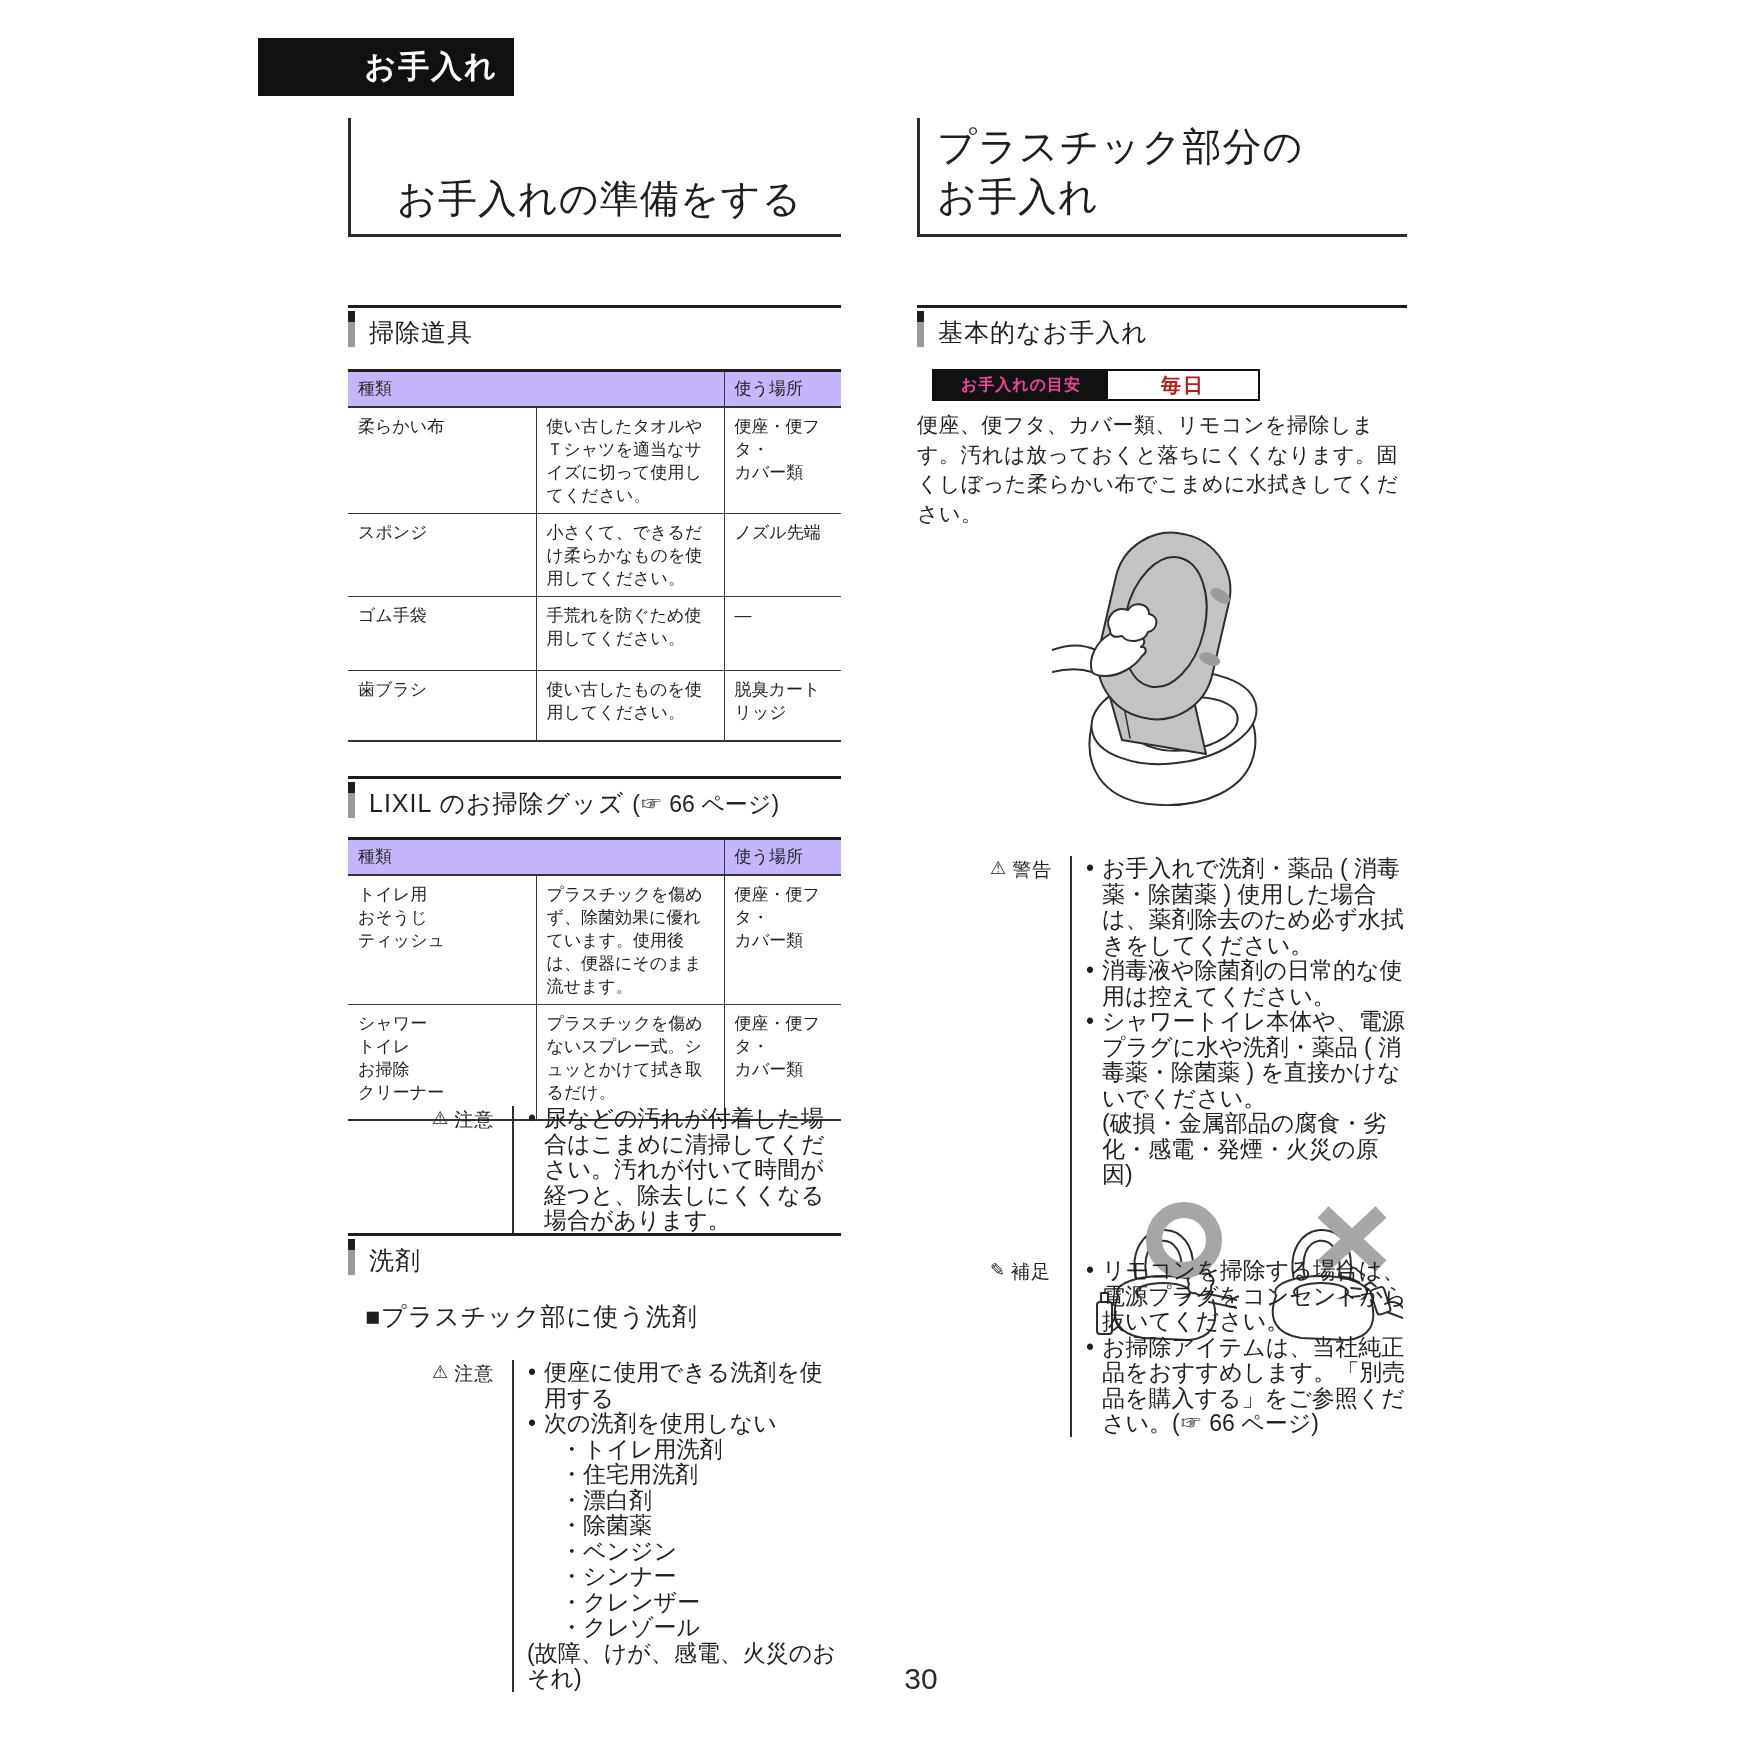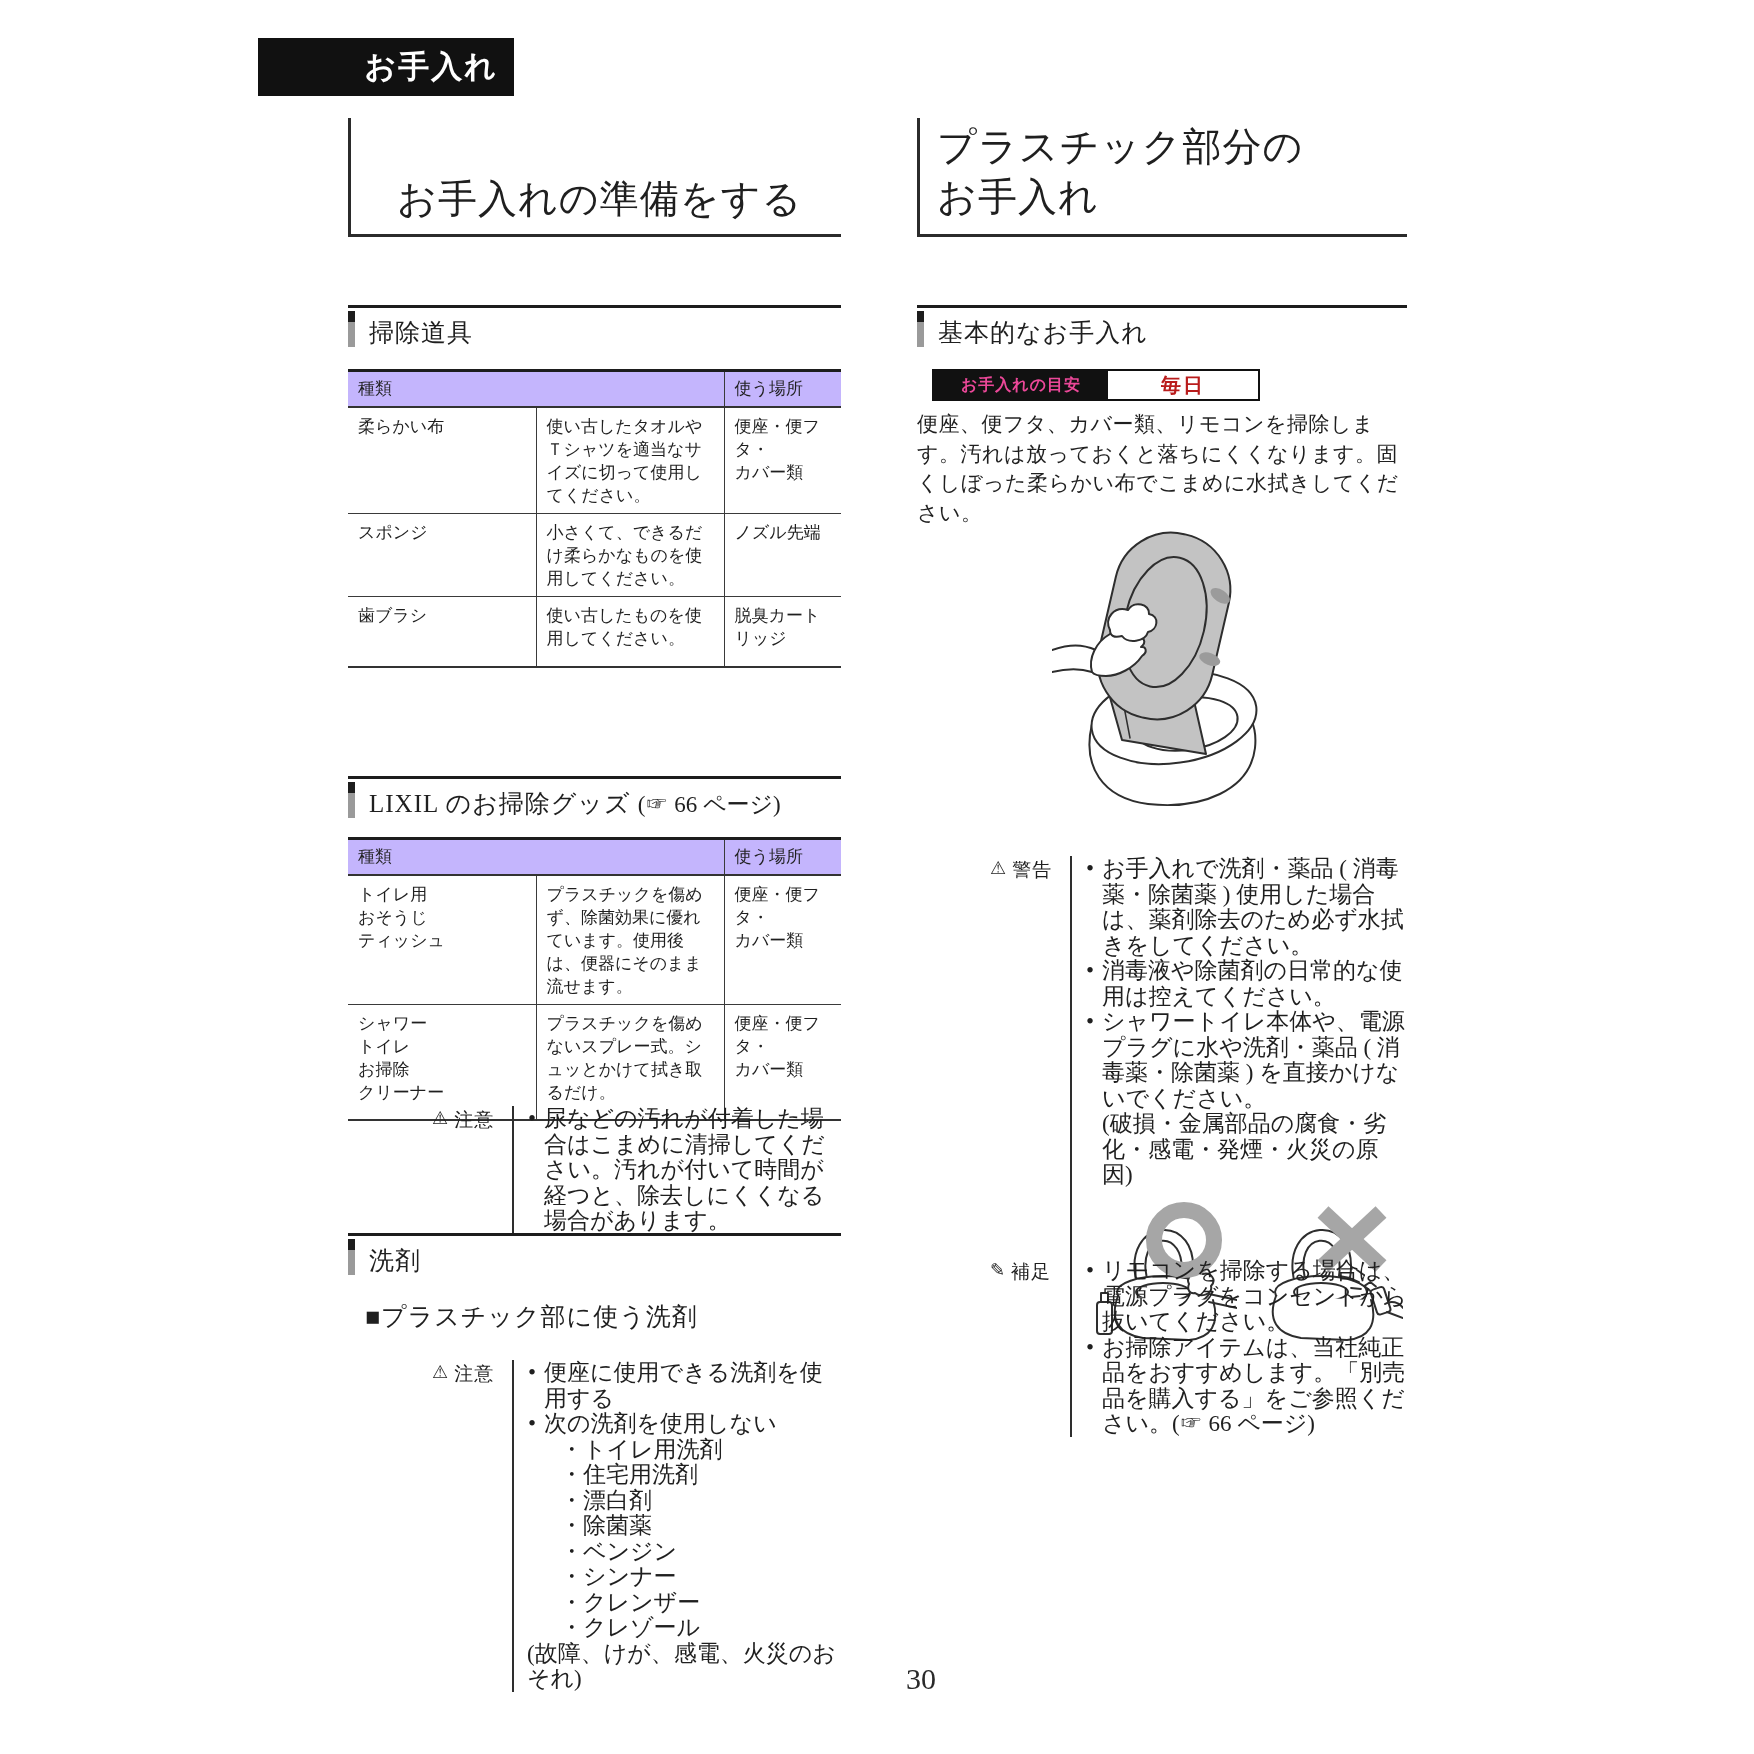--- a/index.html
+++ b/index.html
@@ -1,18 +1,18 @@
 <!DOCTYPE html>
 <html lang="ja"><head>
 <meta charset="utf-8">
 <style>
   html,body{margin:0;padding:0;background:#fff;}
   .page{
     position:relative;width:1754px;height:1754px;background:#ffffff;
-    font-family:Liberation Serif, serif;color:#1f1f1f;overflow:hidden;
+    font-family:Liberation Sans, sans-serif;color:#1f1f1f;overflow:hidden;
   }
   .abs{position:absolute;}
   .pre{white-space:pre-line;}
 
   
   .tab-badge{
     left:258px;top:38px;width:256px;height:58px;background:#111;
     color:#fff;font-size:31px;font-weight:bold;letter-spacing:2px;
     display:flex;align-items:center;justify-content:flex-end;
     padding-right:16px;box-sizing:border-box;
@@ -117,20 +117,25 @@
     <tr class="brow" style="height:93px;">
       <td class="c-name">柔らかい布</td>
       <td class="c-desc">使い古したタオルやＴシャツを適当なサイズに切って使用してください。</td>
       <td class="c-place pre">便座・便フタ・
 カバー類</td>
     </tr>
     <tr class="brow" style="height:71px;">
       <td class="c-name">スポンジ</td>
       <td class="c-desc">小さくて、できるだけ柔らかなものを使用してください。</td>
       <td class="c-place pre">ノズル先端</td>
+    </tr>
+    <tr class="brow" style="height:74px;">
+      <td class="c-name">ゴム手袋</td>
+      <td class="c-desc">手荒れを防ぐため使用してください。</td>
+      <td class="c-place pre">―</td>
     </tr>
     <tr class="brow" style="height:70px;">
       <td class="c-name">歯ブラシ</td>
       <td class="c-desc">使い古したものを使用してください。</td>
       <td class="c-place pre">脱臭カート
 リッジ</td>
     </tr>
   </tbody>
     </table>
 

